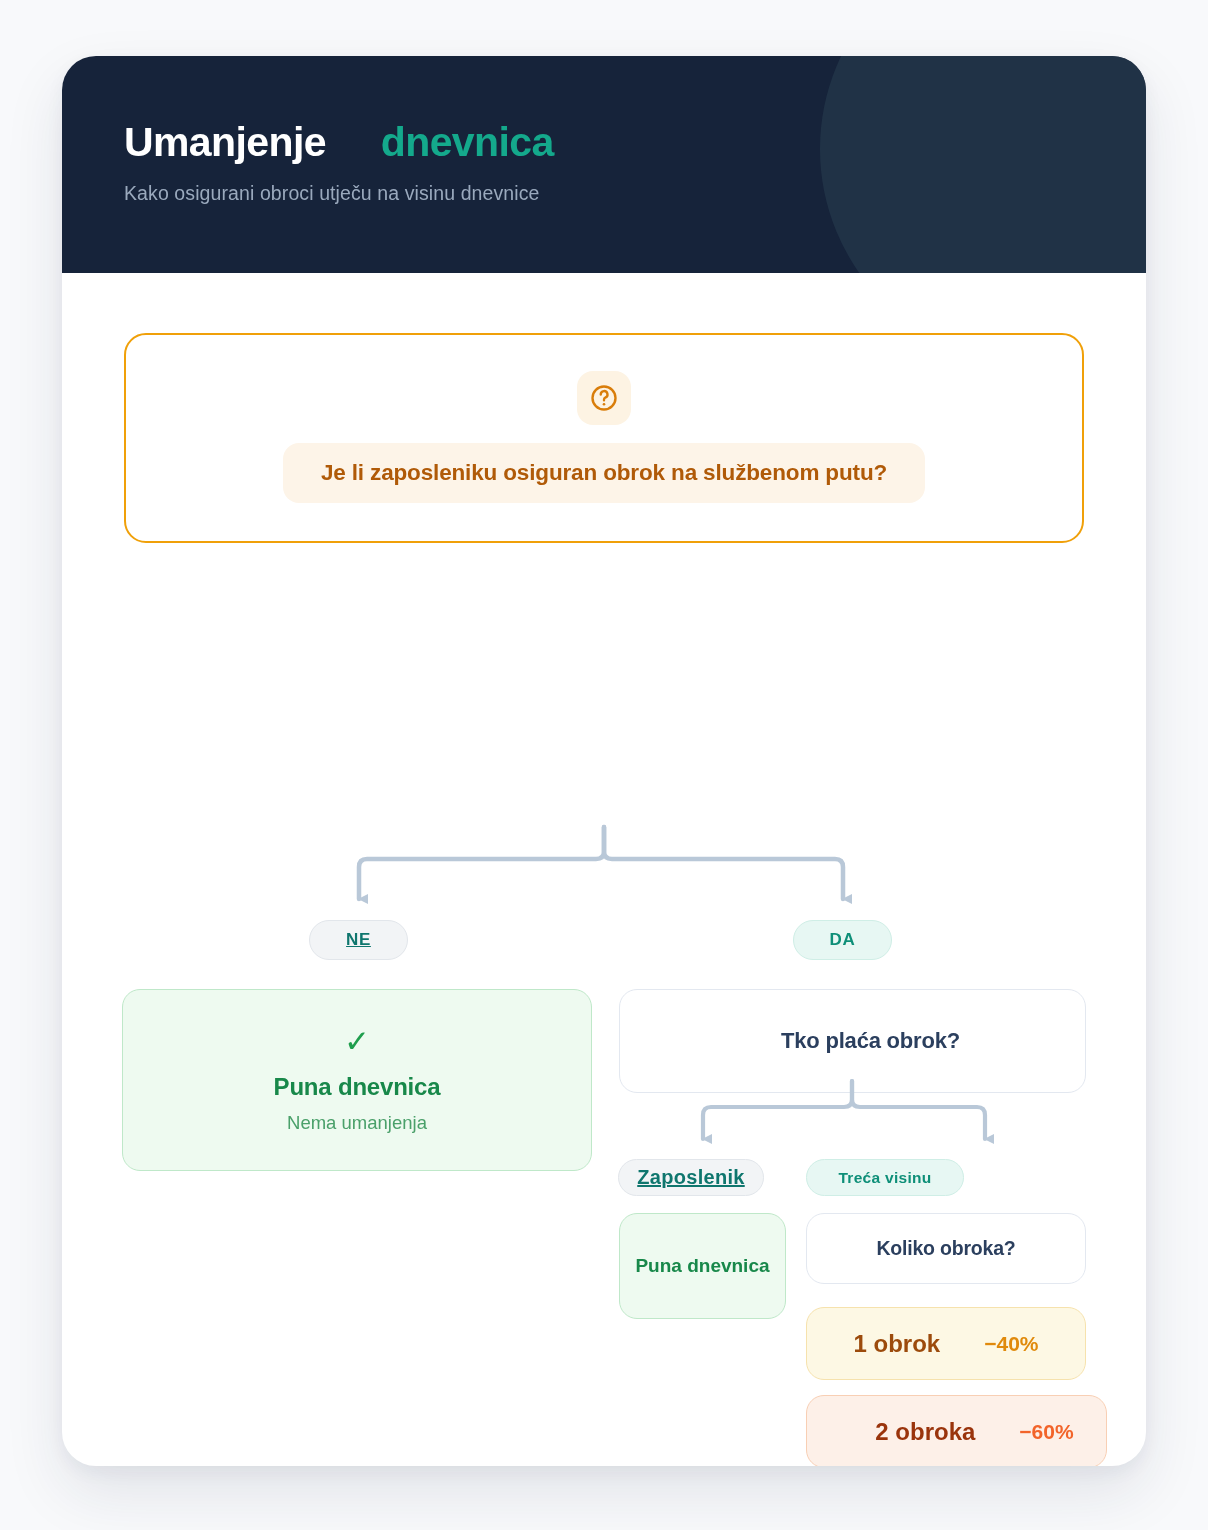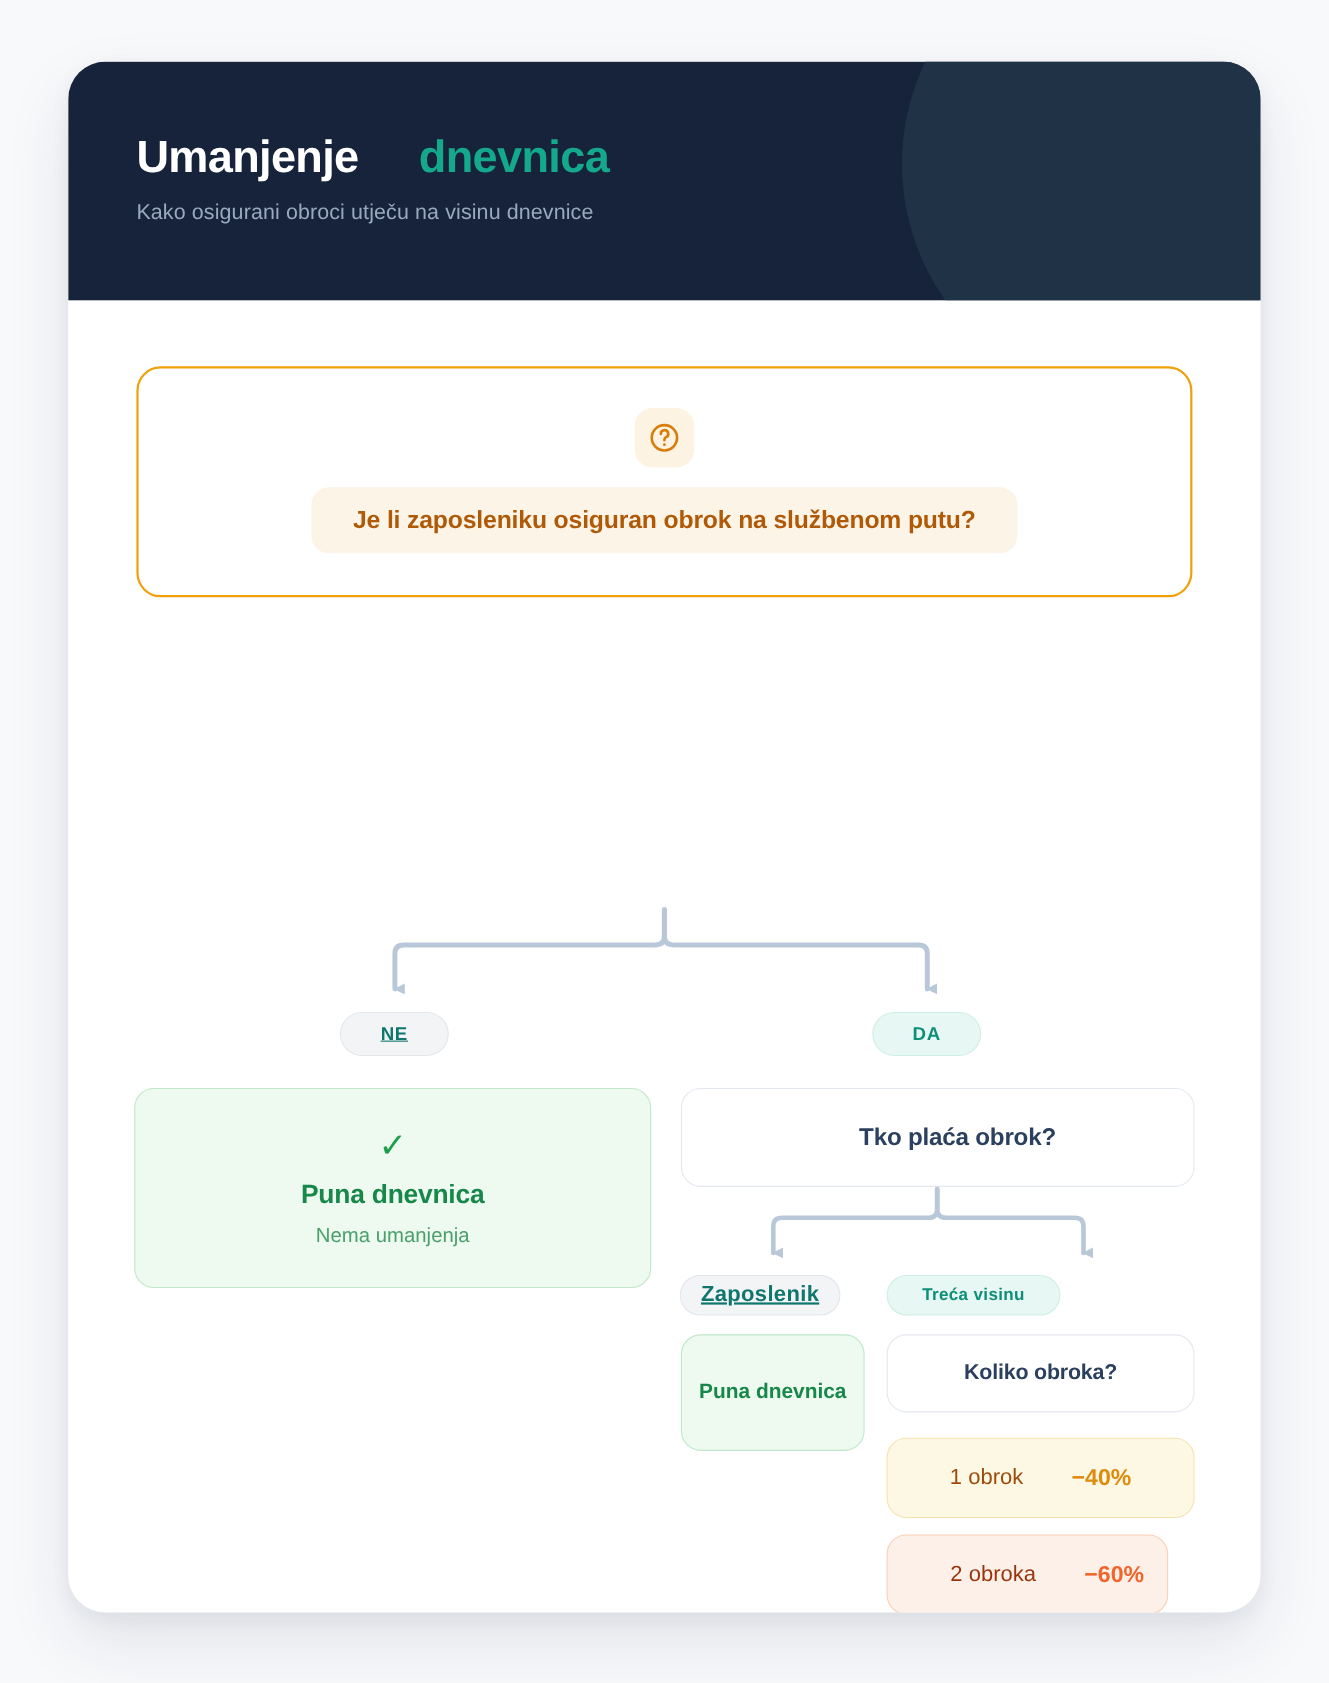--- a/index.html
+++ b/index.html
@@ -168,43 +168,43 @@
     border: 1.5px solid #f8cfb4;
   }
 
   
   .big-green { left: 60px; top: 656px; width: 470px; height: 182px; }
   .big-green .check { font-size: 31px; color: #1f9e4d; line-height: 1; margin-bottom: 16px; }
   .big-green .headline { font-size: 24px; font-weight: 700; color: #18884a; letter-spacing:-.2px; }
   .big-green .sub { margin-top: 11px; font-size: 18.5px; color: #4aa06a; }
 
   
-  .q-mid { left: 557px; top: 656px; width: 467px; height: 90px; padding-left: 36px; }
+  .q-mid { left: 557px; top: 656px; width: 467px; height: 104px; padding-left: 36px; }
   .q-mid .label { font-size: 22px; font-weight: 700; color: #2b3f5e; letter-spacing:-.2px; }
 
   
   .sm-green { left: 557px; top: 880px; width: 167px; height: 106px; padding: 0 12px; }
   .sm-green .headline { font-size: 19px; font-weight: 700; color: #18884a; line-height: 1.38; }
 
   
   .q-small { left: 744px; top: 880px; width: 280px; height: 71px; }
   .q-small .label { font-size: 19.5px; font-weight: 700; color: #2b3f5e; letter-spacing:-.2px; }
 
   
   .pct-row {
     position: absolute;
     border-radius: 18px;
     display: flex;
     align-items: center;
     justify-content: center;
     gap: 44px;
   }
   .pct-a { left: 744px; top: 974px; width: 280px; height: 73px; }
-  .pct-b { left: 744px; top: 1062px; width: 256px; height: 73px; padding-left: 36px; }
-  .pct-row .meals { font-size: 20px; font-weight: 400; }
+  .pct-b { left: 744px; top: 1062px; width: 301px; height: 73px; padding-left: 36px; }
+  .pct-row .meals { font-size: 24px; font-weight: 700; }
   .pct-row .value { font-size: 21px; font-weight: 700; }
   .pct-a .meals { color: #9c4b0c; }
   .pct-a .value { color: #e08a0c; }
   .pct-b .meals { color: #9a340c; }
   .pct-b .value { color: #f2642a; }
 </style>
 </head>
 <body>
 
 <div class="page">

